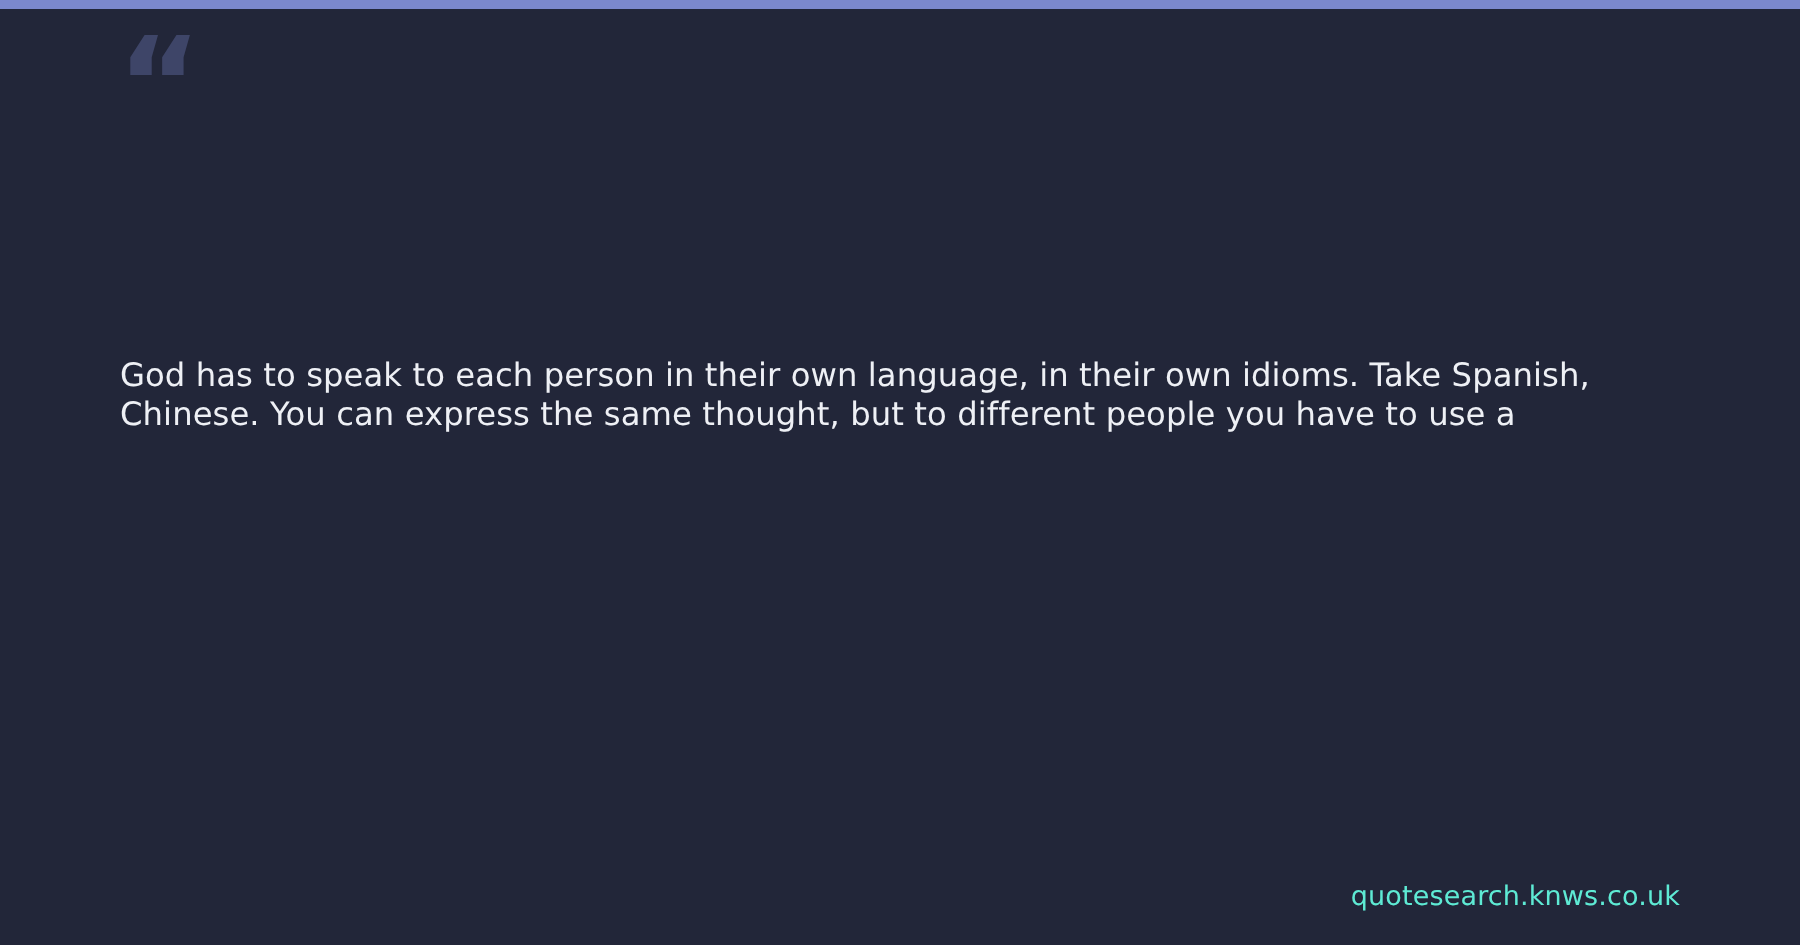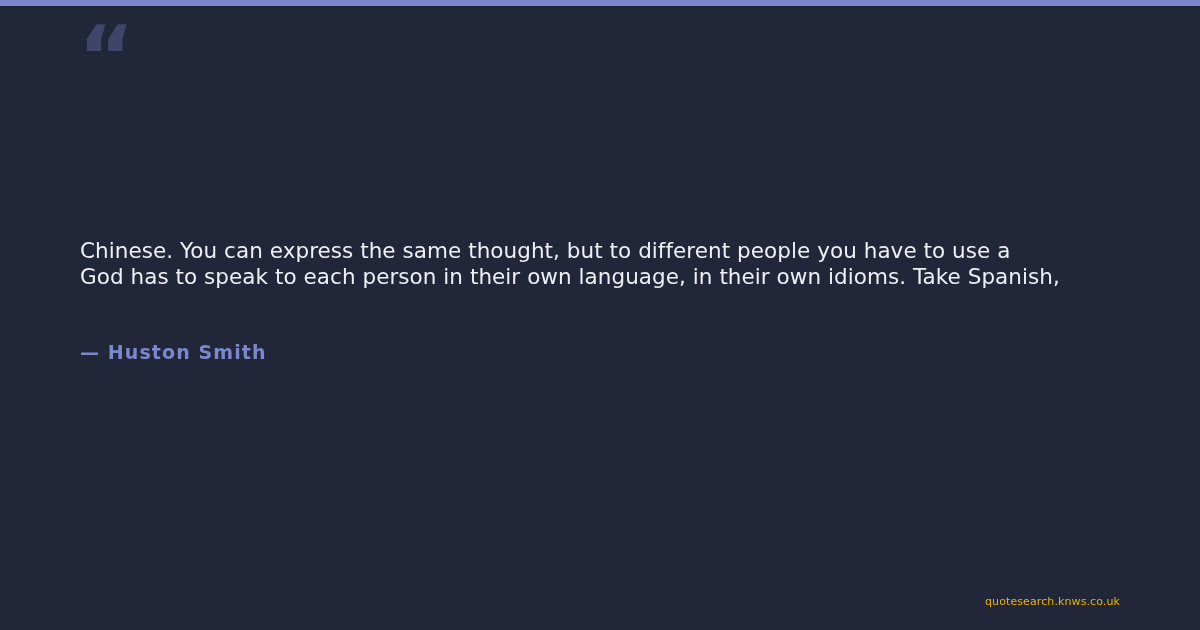--- a/index.html
+++ b/index.html
@@ -74,38 +74,37 @@
     color: #7b88cc;
     letter-spacing: 1.1px;
     white-space: pre;
   }
 
   .footer {
     position: absolute;
     right: 80px;
     bottom: 22px;
     font-family: "DejaVu Sans", sans-serif;
-    font-size: 11px;
+    font-size: 18px;
     font-weight: 400;
-    color: #eab308;
+    color: #5eead4;
     letter-spacing: 0.1px;
     white-space: pre;
   }
 </style>
 </head>
 <body>
 
 <div class="card">
 
   <div class="accent-bar"></div>
 
   <div class="quote-glyph">“</div>
 
   <div class="quote-body">
+    <div class="quote-line">God has to speak to each person in their own language, in their own idioms. Take Spanish,</div>
     <div class="quote-line">Chinese. You can express the same thought, but to different people you have to use a</div>
-    <div class="quote-line">God has to speak to each person in their own language, in their own idioms. Take Spanish,</div>
   </div>
 
-  <div class="attribution">— Huston Smith</div>
 
   <div class="footer">quotesearch.knws.co.uk</div>
 
 </div>
 
 </body></html>

